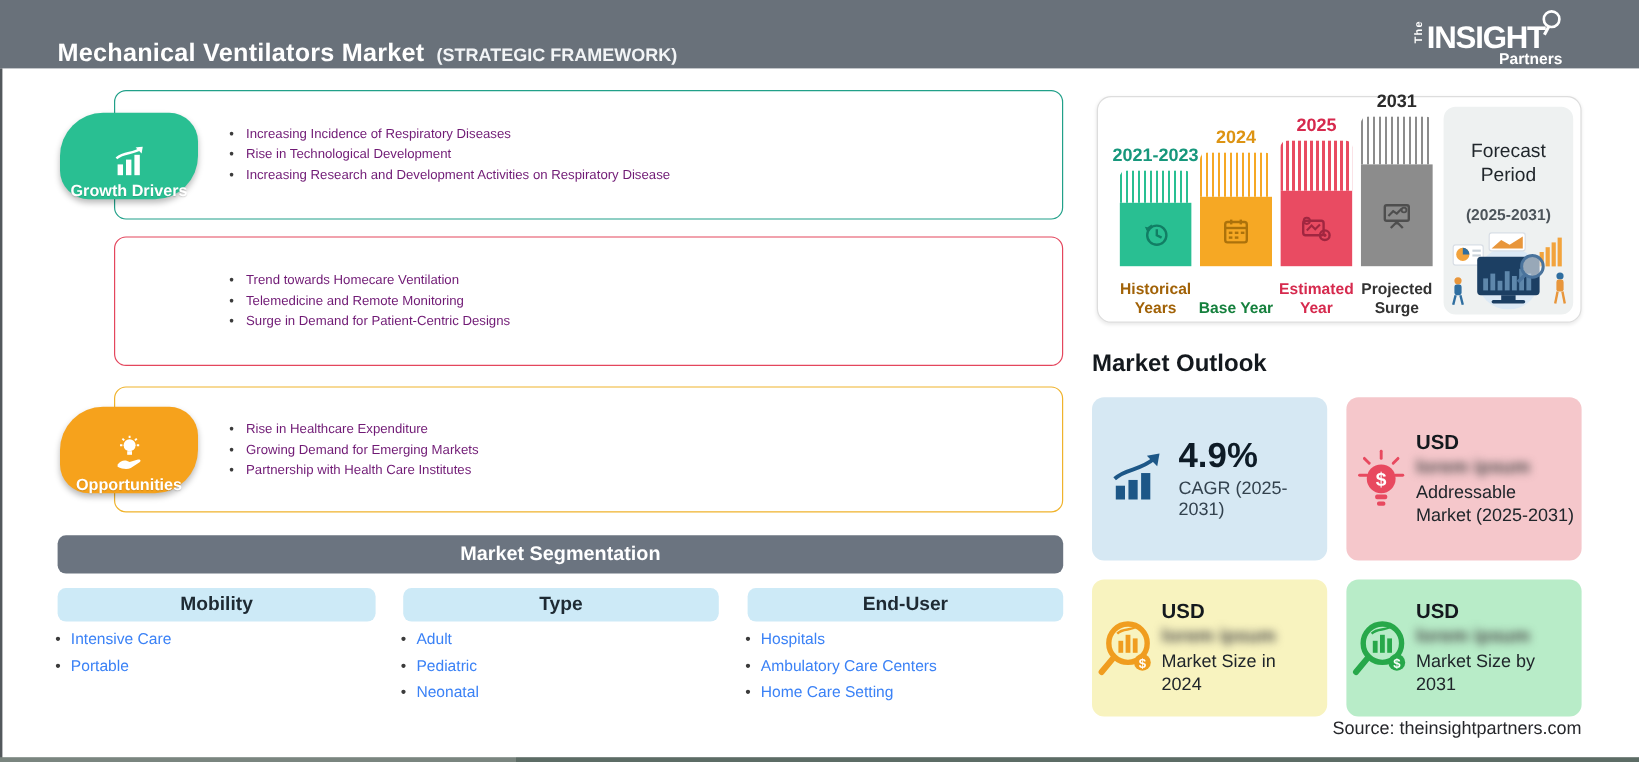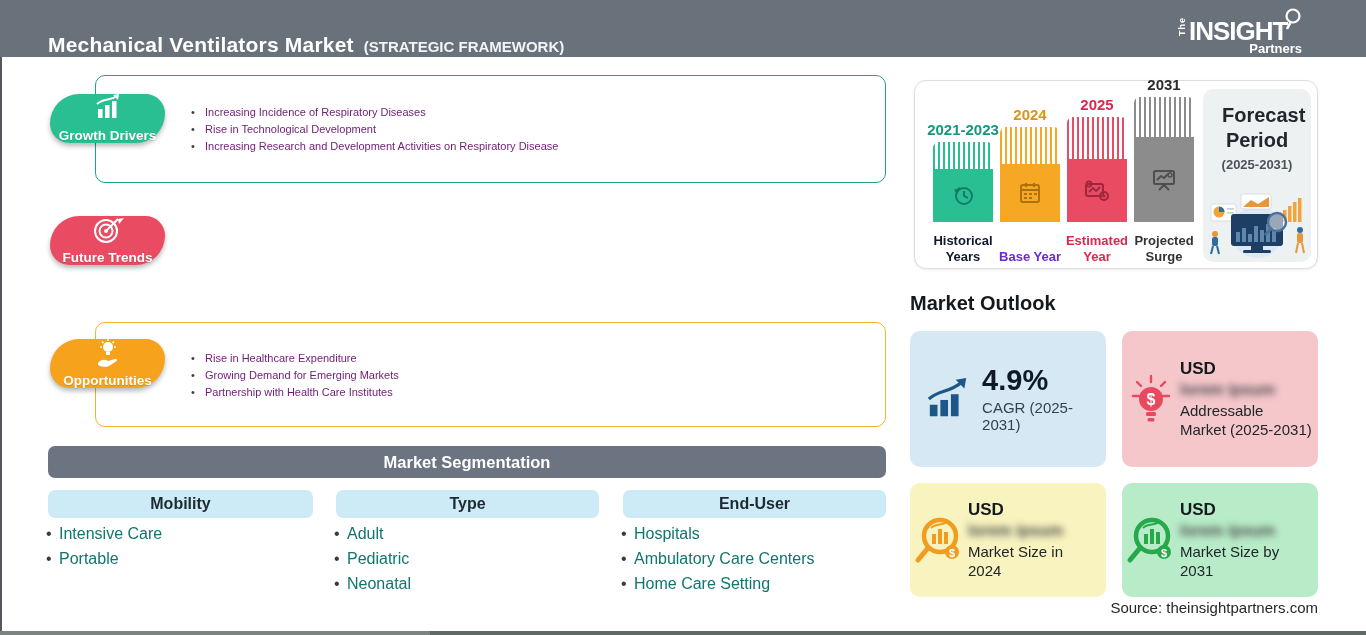--- a/index.html
+++ b/index.html
@@ -28,43 +28,43 @@
   
   .fw-box { position:absolute; left:95px; width:791px; background:#fff; border-radius:10px;
             display:flex; flex-direction:column; justify-content:center; padding-left:95px; }
   .fw-box.g { top:75px;  height:108px; border:1.6px solid #21a089; }
   .fw-box.r { top:197px; height:108px; border:1.6px solid #e4465d; }
   .fw-box.o { top:322px; height:105px; border:1.6px solid #f0b32c; }
   .bullets { list-style:none; }
   .bullets li { font-size:11px; color:#701a75; margin:5px 0; padding-left:14px; position:relative; }
   .bullets li::before { content:"•"; position:absolute; left:0; top:0; color:#3b3b3b; }
 
-  .badge { position:absolute; left:50px; width:115px; height:49px; border-radius:36px 24px 36px 24px;
-           display:flex; flex-direction:column; align-items:center; justify-content:space-between;
+  .badge { position:absolute; left:50px; width:115px; height:72px; border-radius:36px 24px 36px 24px;
+           display:flex; flex-direction:column; align-items:center; justify-content:flex-end;
            color:#fff; box-shadow:0 3px 5px rgba(0,0,0,.28); }
   .badge.g { top:94px;  background:#29bf92; }
   .badge.r { top:216px; background:#e94b62; }
   .badge.o { top:339px; background:#f6a21c; }
   .badge-label { font-size:13.5px; font-weight:bold; margin-top:3px; text-shadow:0 1px 1px rgba(0,0,0,.15);}
 
   
   .seg-bar { position:absolute; left:48px; top:446px; width:838px; height:32px; background:#6b7480;
              border-radius:7px; display:flex; align-items:center; justify-content:center;
              color:#fff; font-size:16.5px; font-weight:bold; }
   .seg-head { position:absolute; top:490px; height:28px; background:#cdeaf7; border-radius:7px;
               display:flex; align-items:center; justify-content:center;
               font-size:16px; font-weight:bold; color:#1e2a33; }
   .seg-head.c1 { left:48px;  width:265px; }
   .seg-head.c2 { left:336px; width:263px; }
   .seg-head.c3 { left:623px; width:263px; }
   .seg-list { position:absolute; top:525px; list-style:none; }
   .seg-list.c1 { left:46px;  width:270px; }
   .seg-list.c2 { left:334px; width:270px; }
   .seg-list.c3 { left:621px; width:270px; }
-  .seg-list li { font-size:16px; color:#0f766e; margin-bottom:7px; padding-left:13px; position:relative; }
+  .seg-list li { font-size:13px; color:#3b82f6; margin-bottom:7px; padding-left:13px; position:relative; }
   .seg-list li::before { content:"•"; position:absolute; left:0; top:0; color:#3b3b3b; }
 
   
   .tl-card { position:absolute; left:914px; top:80px; width:404px; height:189px; background:#fff;
              border:1px solid #ddd; border-radius:12px; box-shadow:0 1px 3px rgba(0,0,0,.08); }
   .tl-bar { position:absolute; width:60px; bottom:46px; border-radius:6px 6px 0 0; overflow:hidden; }
   .tl-bar .stripes { width:100%; }
   .tl-bar .solid { width:100%; display:flex; align-items:center; justify-content:center; }
   .tl-b1 { left:18px;  height:80px; }
   .tl-b1 .stripes { height:27px; background:repeating-linear-gradient(90deg,#29bf92 0 2px,#fff 2px 5px); }
@@ -78,28 +78,28 @@
   .tl-b4 { left:219px; height:125px; }
   .tl-b4 .stripes { height:40px; background:repeating-linear-gradient(90deg,#8c8c8c 0 2px,#fff 2px 5px); }
   .tl-b4 .solid { height:85px; background:#8c8c8c; }
   .tl-year { position:absolute; width:86px; text-align:center; font-size:15px; font-weight:bold; }
   .tl-y1 { left:5px;  bottom:130px; color:#17977c; }
   .tl-y2 { left:72px; bottom:145px; color:#dd9413;margin-top:28px; }
   .tl-y3 { left:139px; bottom:155px; color:#d62a4e; }
   .tl-y4 { left:206px; bottom:175px; color:#2b2b2b; }
   .tl-cap { position:absolute; bottom:3px; width:86px; text-align:center; font-size:13px;
             font-weight:bold; line-height:1.25; }
-  .tl-c1 { left:5px;  color:#0f172a; }
-  .tl-c2 { left:72px; color:#6d28d9; }
+  .tl-c1 { left:5px;  color:#a16207; }
+  .tl-c2 { left:72px; color:#15803d; }
   .tl-c3 { left:139px; color:#d62a4e; }
   .tl-c4 { left:206px; color:#333; }
   .tl-icon { opacity:.8; }
   .forecast { position:absolute; left:288px; top:8px; width:108px; height:173px; background:#eef1f1;
               border-radius:10px; text-align:center; padding-top:14px; }
-  .forecast-title { font-size:20px; font-weight:bold; color:#20262b; line-height:1.25; width:70px; margin:0 auto; }
+  .forecast-title { font-size:16px; font-weight:normal; color:#20262b; line-height:1.25; width:70px; margin:14px auto; }
   .forecast-range { font-size:13px; font-weight:bold; color:#4c545a; margin-top:4px; }
   .forecast-illu { position:absolute; left:2px; bottom:4px; }
 
   
   .mo-title { position:absolute; left:910px; top:292px; font-size:20px; font-weight:bold; color:#14191e; }
   .card { position:absolute; border-radius:10px; }
   .card-blue  { left:910px;  top:331px; width:196px; height:136px; background:#d6e8f3;
                 display:flex; align-items:center; padding-left:16px; gap:12px; }
   .card-pink  { left:1122px; top:331px; width:196px; height:136px; background:#f5c7cb; }
   .card-yellow{ left:910px;  top:483px; width:196px; height:114px; background:#f8f3bf; }
@@ -141,47 +141,44 @@
   <div class="bottom-bar-a"></div>
   <div class="bottom-bar-b"></div>
 
   <div class="fw-box g">
     <ul class="bullets">
       <li>Increasing Incidence of Respiratory Diseases</li>
       <li>Rise in Technological Development</li>
       <li>Increasing Research and Development Activities on Respiratory Disease</li>
     </ul>
   </div>
+  <div class="fw-box r">
+    <ul class="bullets">
+      <li>Trend towards Homecare Ventilation</li>
+      <li>Telemedicine and Remote Monitoring</li>
+      <li>Surge in Demand for Patient-Centric Designs</li>
+    </ul>
+  </div>
   <div class="fw-box o">
     <ul class="bullets">
       <li>Rise in Healthcare Expenditure</li>
       <li>Growing Demand for Emerging Markets</li>
       <li>Partnership with Health Care Institutes</li>
     </ul>
   </div>
 
   <div class="badge g">
     <svg width="34" height="26" viewBox="0 0 34 26">
       <rect x="7" y="15" width="4.5" height="9" fill="#fff"></rect>
       <rect x="14" y="11" width="4.5" height="13" fill="#fff"></rect>
       <rect x="21" y="7" width="4.5" height="17" fill="#fff"></rect>
       <path d="M6 10 C13 4 19 7 26 2" fill="none" stroke="#fff" stroke-width="2"></path>
       <path d="M22 1 L28 0 L27 6 Z" fill="#fff"></path>
     </svg>
     <span class="badge-label">Growth Drivers</span>
-  </div>
-  <div class="badge r">
-    <svg width="34" height="28" viewBox="0 0 34 28">
-      <circle cx="15" cy="15" r="11" fill="none" stroke="#fff" stroke-width="2"></circle>
-      <circle cx="15" cy="15" r="6.5" fill="none" stroke="#fff" stroke-width="2"></circle>
-      <circle cx="15" cy="15" r="2" fill="#fff"></circle>
-      <line x1="15" y1="15" x2="27" y2="3" stroke="#fff" stroke-width="2"></line>
-      <path d="M27 3 L33 2 L28 8 Z" fill="#fff"></path>
-    </svg>
-    <span class="badge-label">Future Trends</span>
   </div>
   <div class="badge o">
     <svg width="34" height="30" viewBox="0 0 34 30">
       <circle cx="17" cy="8" r="5" fill="#fff"></circle>
       <rect x="15" y="13" width="4" height="3" fill="#fff"></rect>
       <g stroke="#fff" stroke-width="1.6">
         <line x1="17" y1="0" x2="17" y2="2"></line>
           <line x1="9" y1="8" x2="11" y2="8"></line>
         <line x1="23" y1="8" x2="25" y2="8"></line>
           <line x1="11" y1="2.5" x2="12.5" y2="4"></line>

